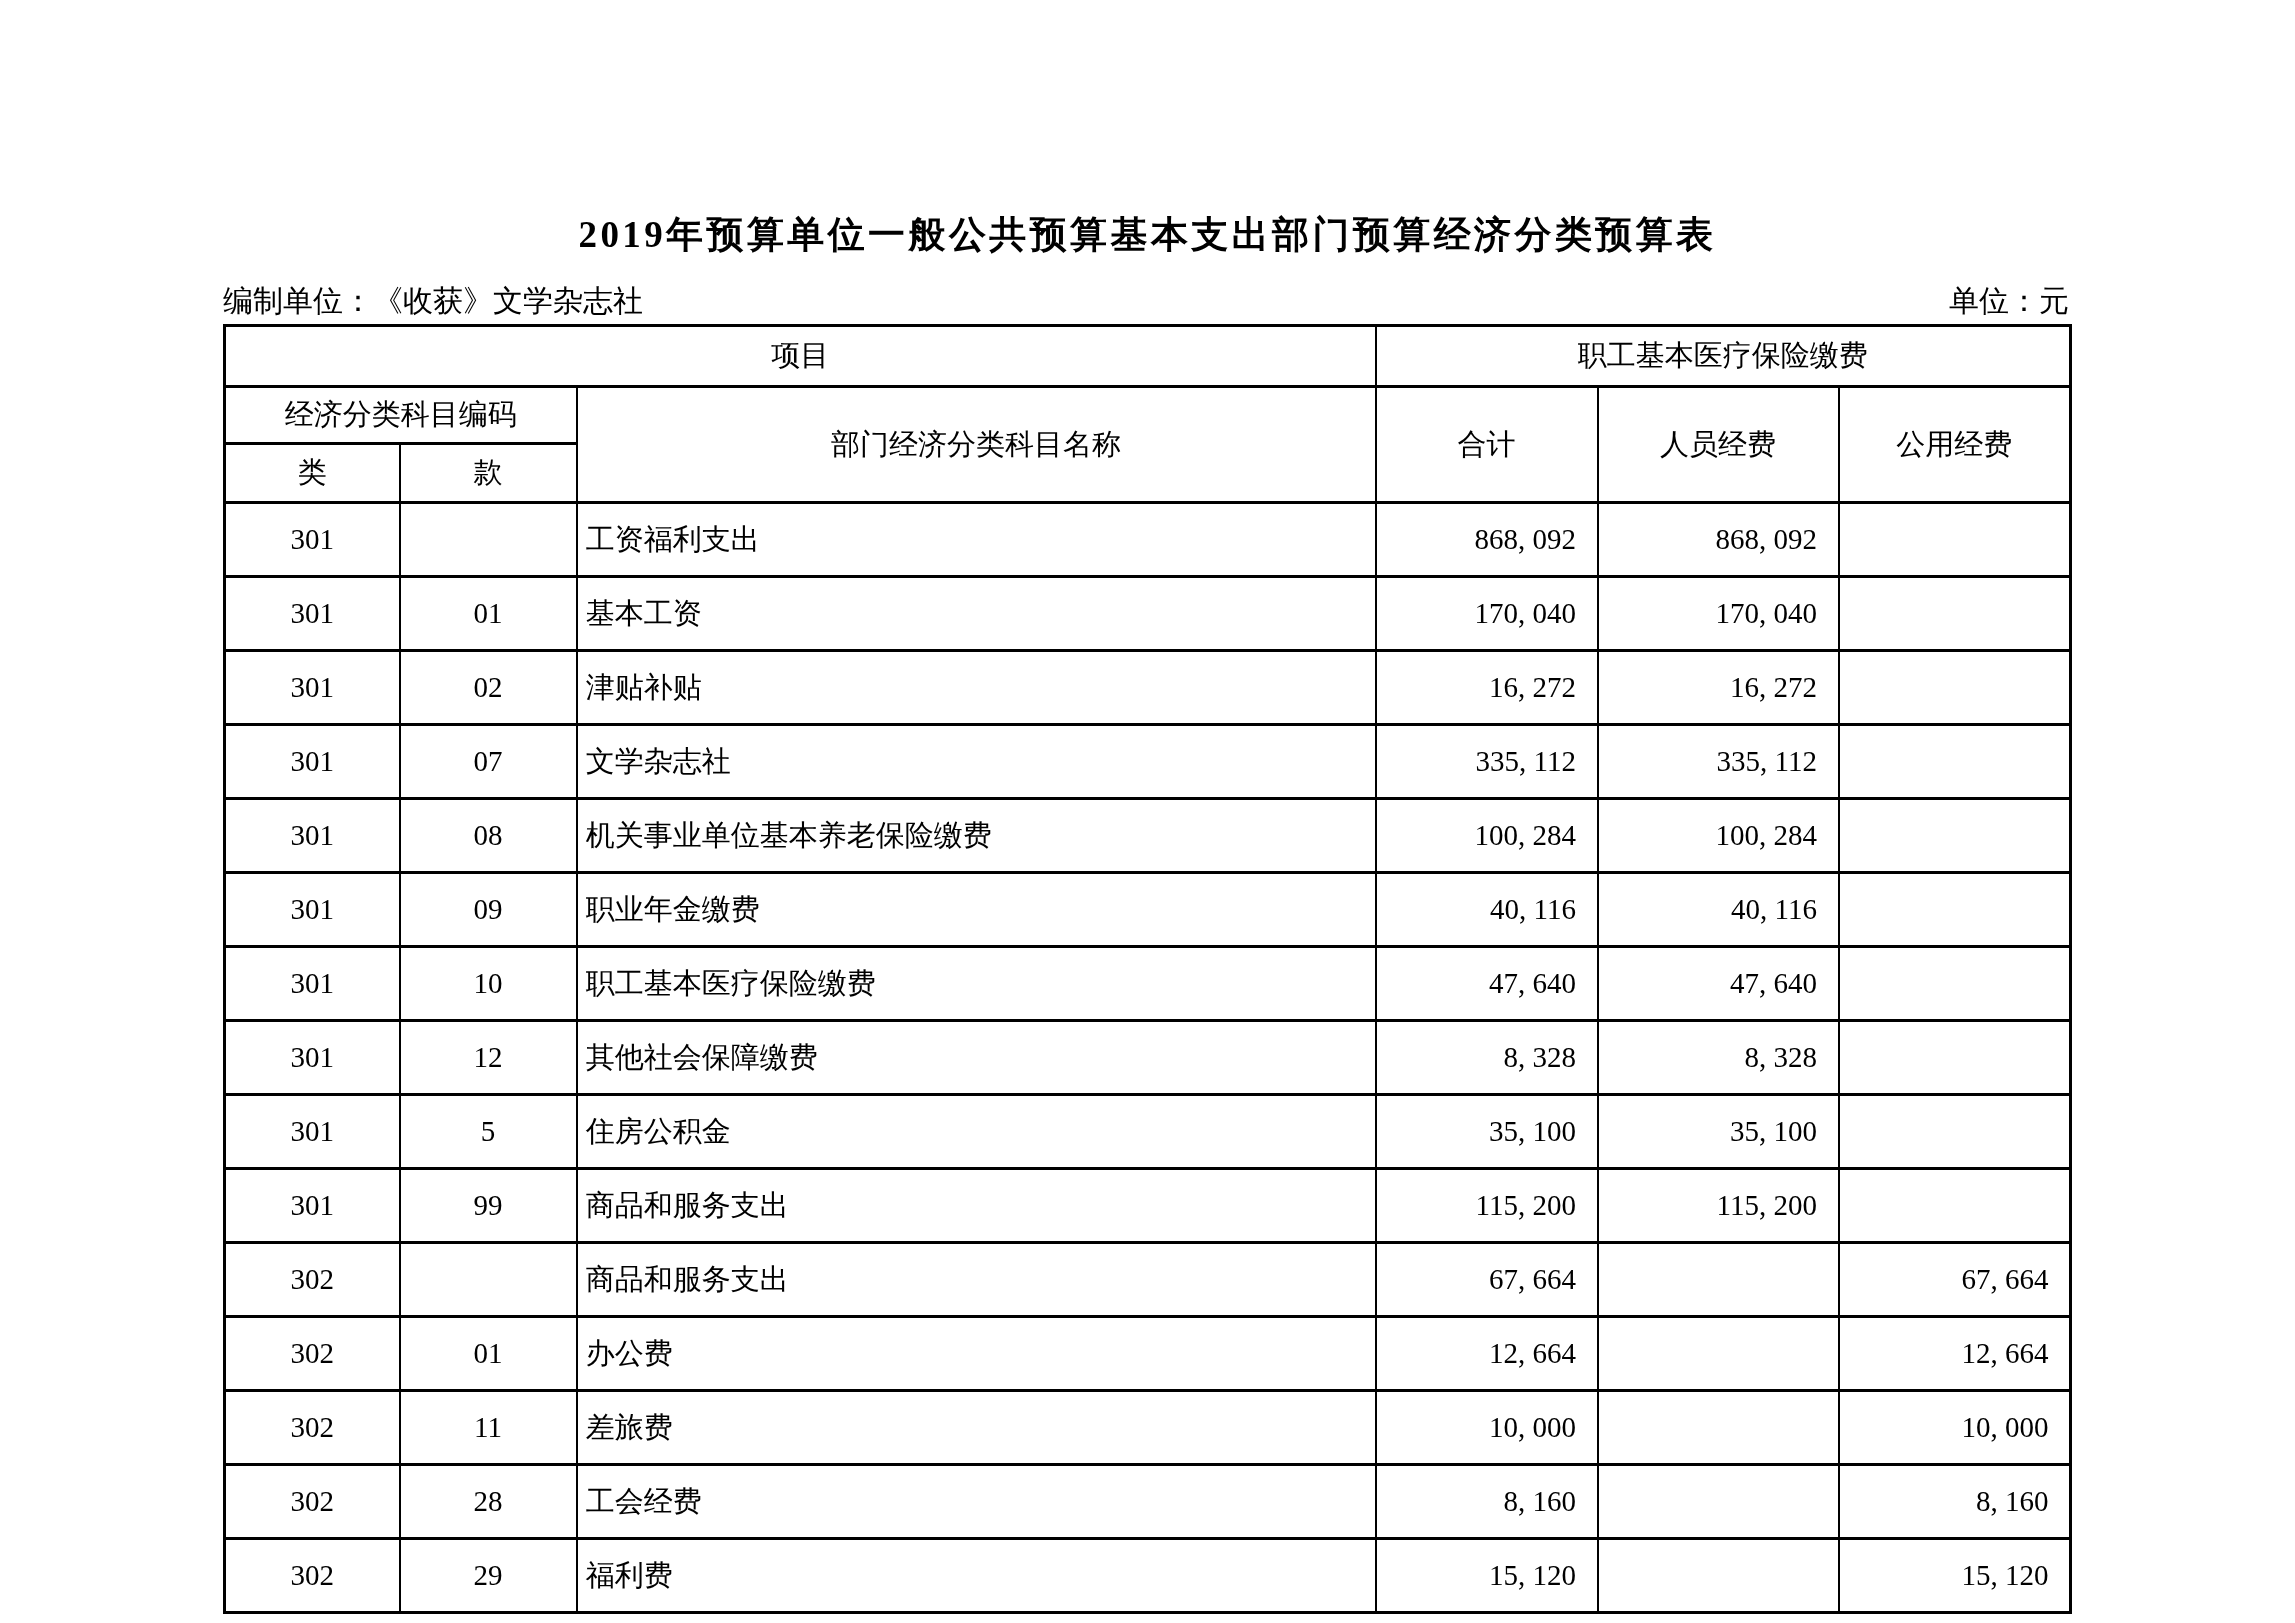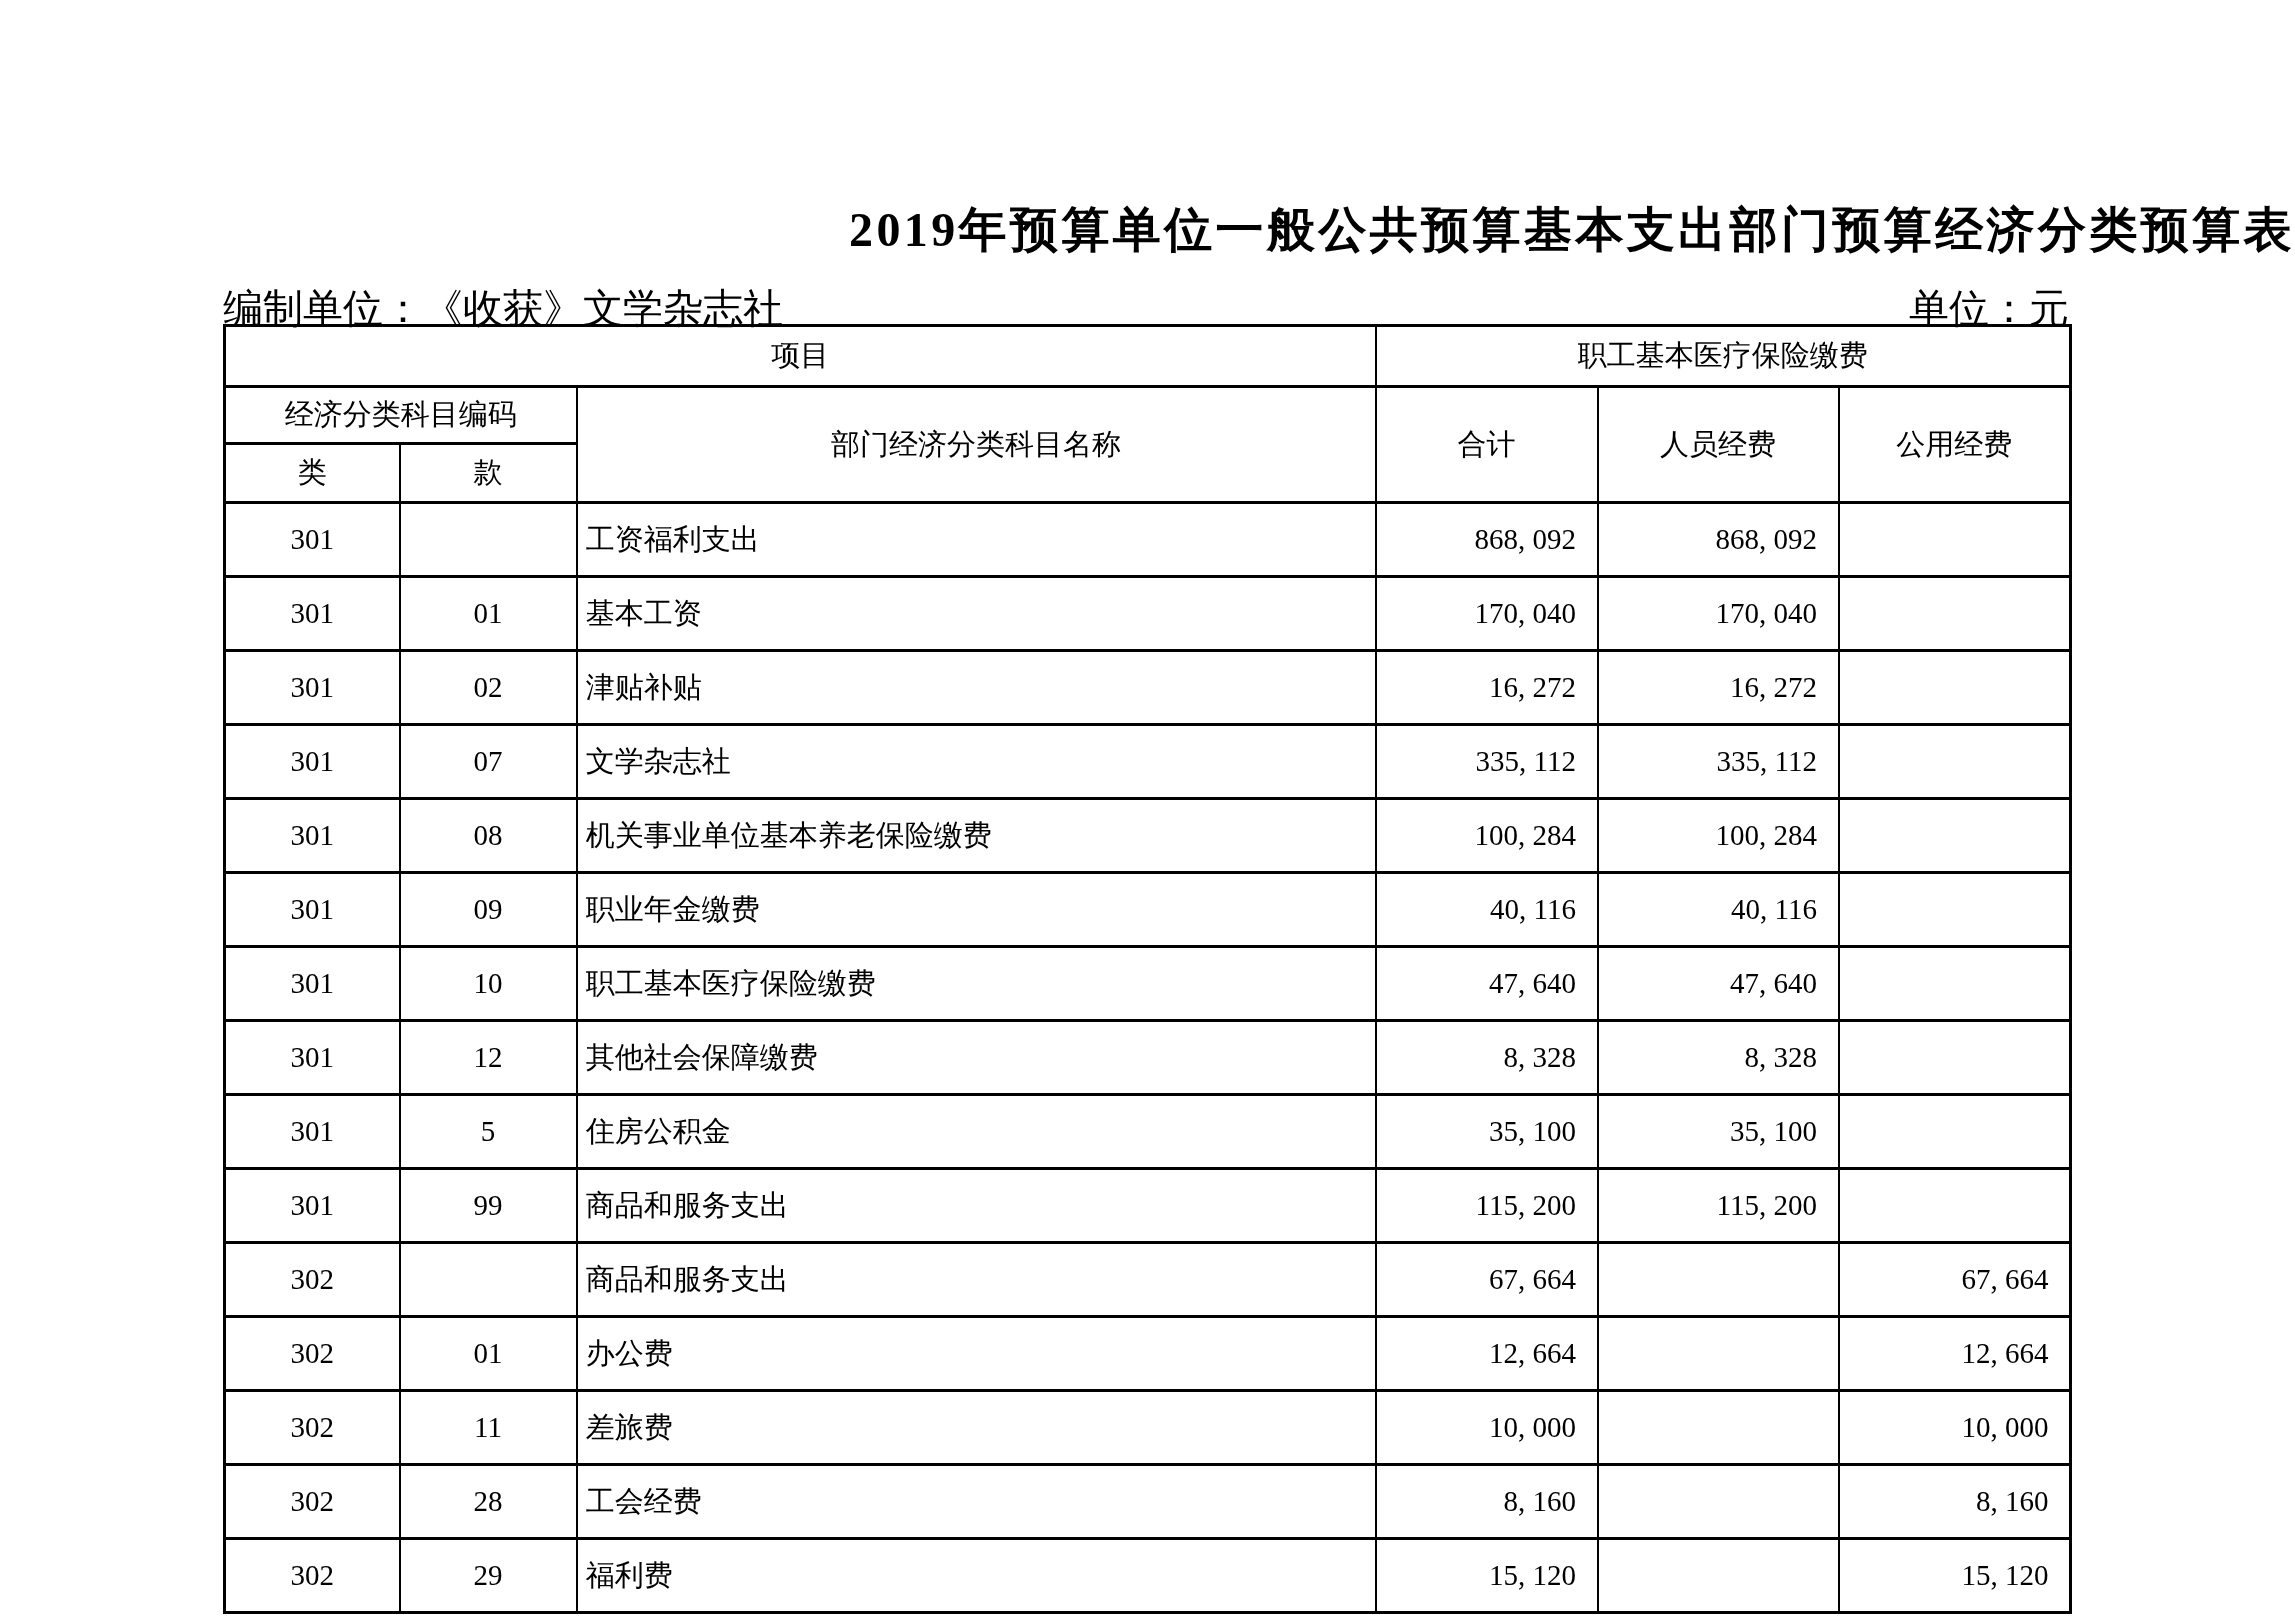--- a/index.html
+++ b/index.html
@@ -11,38 +11,38 @@
     position: relative;
     width: 2295px;
     height: 1623px;
     background: #ffffff;
     color: #000000;
     font-family: "Liberation Serif", "DejaVu Serif", serif;
     overflow: hidden;
   }
   .doc-title {
     position: absolute;
-    top: 198px;
+    top: 210px;
     left: 0;
     width: 100%;
-    text-align: right;
-    font-size: 48px;
+    text-align: center;
+    font-size: 37px;
     font-weight: bold;
     letter-spacing: 3.4px;
     white-space: nowrap;
   }
   .meta-row {
     position: absolute;
     top: 281px;
     left: 223px;
     width: 1846px;
     display: flex;
     justify-content: space-between;
     align-items: baseline;
-    font-size: 40px;
+    font-size: 30px;
     white-space: nowrap;
   }
   .budget-table {
     position: absolute;
     top: 324px;
     left: 223px;
     width: 1846px;
     border-collapse: collapse;
     table-layout: fixed;
     border: 3.4px solid #000000;

